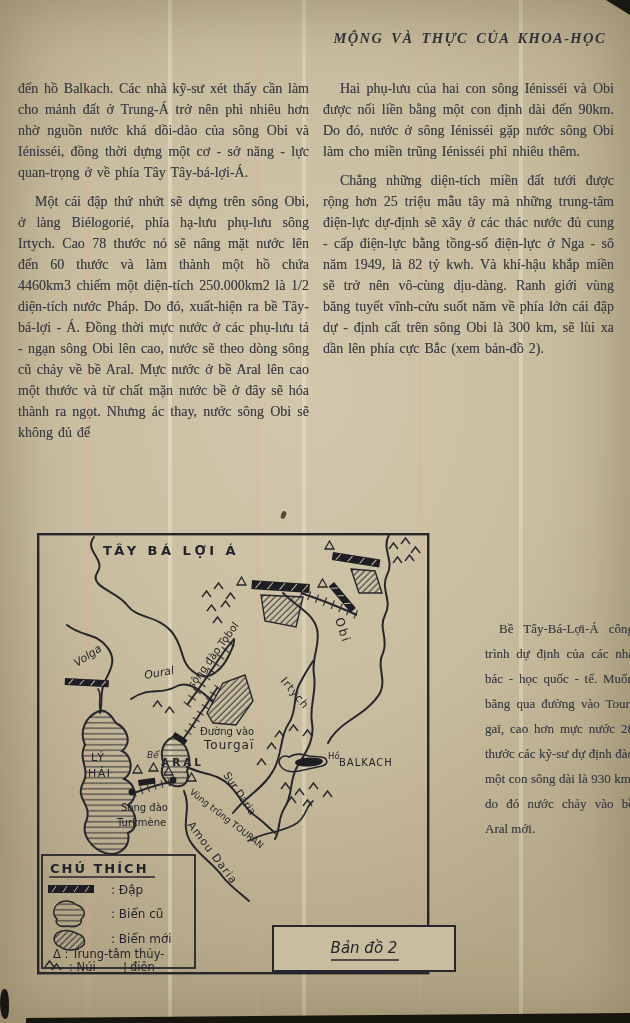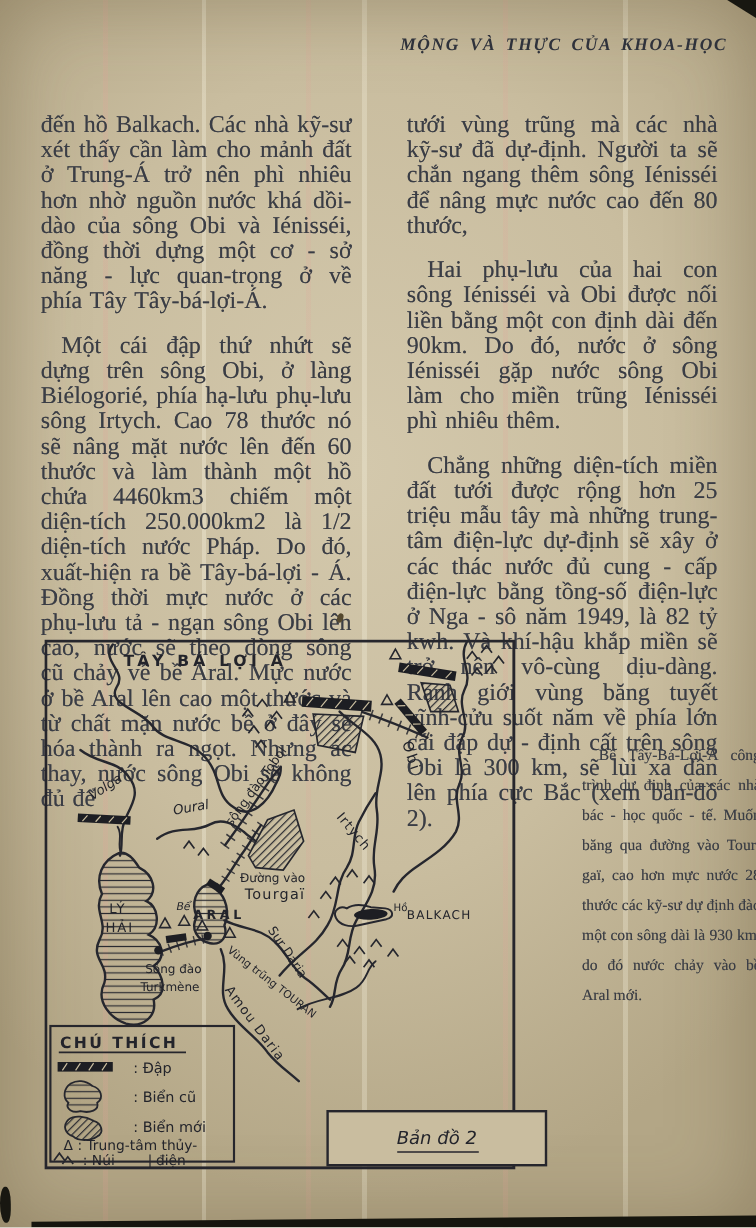--- a/index.html
+++ b/index.html
@@ -15,21 +15,21 @@
         transparent 306px 419px, rgba(228,162,152,.18) 419px 423px,
         transparent 423px 519px, rgba(255,252,235,.26) 519px 523px,
         transparent 523px 100%),
       radial-gradient(ellipse 75% 60% at 48% 38%, #d3c8ac 0%, #c9bd9f 55%, #b3a686 100%);
     box-shadow: inset 0 0 70px rgba(92,76,48,.38);}
   .title{position:absolute;left:0;right:24px;top:30px;text-align:right;
     font-style:italic;font-weight:bold;font-size:14.5px;letter-spacing:1.4px;
     word-spacing:3px;color:#2f323b;}
   .columns{position:absolute;left:18px;top:78px;width:596px;display:flex;gap:14px;}
   .col{width:291px;}
-  .col p{margin:16px;font-size:20px;line-height:21px;text-align:justify;
+  .col p{margin:0;font-size:14px;line-height:21px;text-align:justify;
     text-indent:17px;color:#3a3d45;word-spacing:1.5px;
     text-shadow:0 0 .4px rgba(52,55,63,.55);}
   .col p.cont{text-indent:0;}
   .col p + p{margin-top:8px;}
   .map-figure{position:absolute;left:37px;top:533px;margin:0;width:421px;height:442px;}
   svg text{font-family:"DejaVu Sans",sans-serif;fill:#23242b;}
   .caption{position:absolute;left:485px;top:616px;width:149px;font-size:13px;
     line-height:25px;text-align:justify;text-indent:14px;color:#3a3d45;
     text-shadow:0 0 .4px rgba(52,55,63,.5);}
   .footer{position:absolute;left:14px;top:984px;font-weight:bold;font-size:17px;
@@ -49,21 +49,20 @@
 <div class="page">
 
   <header class="title">MỘNG VÀ THỰC CỦA KHOA-HỌC</header>
 
   <main class="columns">
     <div class="col">
       <p class="cont">đến hồ Balkach. Các nhà kỹ-sư xét thấy cần làm cho mảnh đất ở Trung-Á trở nên phì nhiêu hơn nhờ nguồn nước khá dồi-dào của sông Obi và Iénisséi, đồng thời dựng một cơ - sở năng - lực quan-trọng ở về phía Tây Tây-bá-lợi-Á.</p>
       <p>Một cái đập thứ nhứt sẽ dựng trên sông Obi, ở làng Biélogorié, phía hạ-lưu phụ-lưu sông Irtych. Cao 78 thước nó sẽ nâng mặt nước lên đến 60 thước và làm thành một hồ chứa 4460km3 chiếm một diện-tích 250.000km2 là 1/2 diện-tích nước Pháp. Do đó, xuất-hiện ra bề Tây-bá-lợi - Á. Đồng thời mực nước ở các phụ-lưu tả - ngạn sông Obi lên cao, nước sẽ theo dòng sông cũ chảy về bề Aral. Mực nước ở bề Aral lên cao một thước và từ chất mặn nước bề ở đây sẽ hóa thành ra ngọt. Nhưng ác thay, nước sông Obi sẽ không đủ để</p>
     </div>
     <div class="col">
-      <p class="cont">tưới vùng trũng mà các nhà kỹ-sư đã dự-định. Người ta sẽ chắn ngang thêm sông Iénisséi để nâng mực nước cao đến 80 thước,</p>
       <p>Hai phụ-lưu của hai con sông Iénisséi và Obi được nối liền bằng một con định dài đến 90km. Do đó, nước ở sông Iénisséi gặp nước sông Obi làm cho miền trũng Iénisséi phì nhiêu thêm.</p>
       <p>Chẳng những diện-tích miền đất tưới được rộng hơn 25 triệu mẫu tây mà những trung-tâm điện-lực dự-định sẽ xây ở các thác nước đủ cung - cấp điện-lực bằng tồng-số điện-lực ở Nga - sô năm 1949, là 82 tỷ kwh. Và khí-hậu khắp miền sẽ trở nên vô-cùng dịu-dàng. Ranh giới vùng băng tuyết vĩnh-cửu suốt năm về phía lớn cái đập dự - định cất trên sông Obi là 300 km, sẽ lùi xa dần lên phía cực Bắc (xem bản-đồ 2).</p>
     </div>
   </main>
 
   <figure class="map-figure">
     <svg width="421" height="442" viewBox="0 0 421 442" xmlns="http://www.w3.org/2000/svg">
       <defs>
         <pattern id="hl" width="7" height="5.5" patternUnits="userSpaceOnUse">
           <path d="M0,2.75 H7" stroke="#2a2b31" stroke-width="1"></path>

